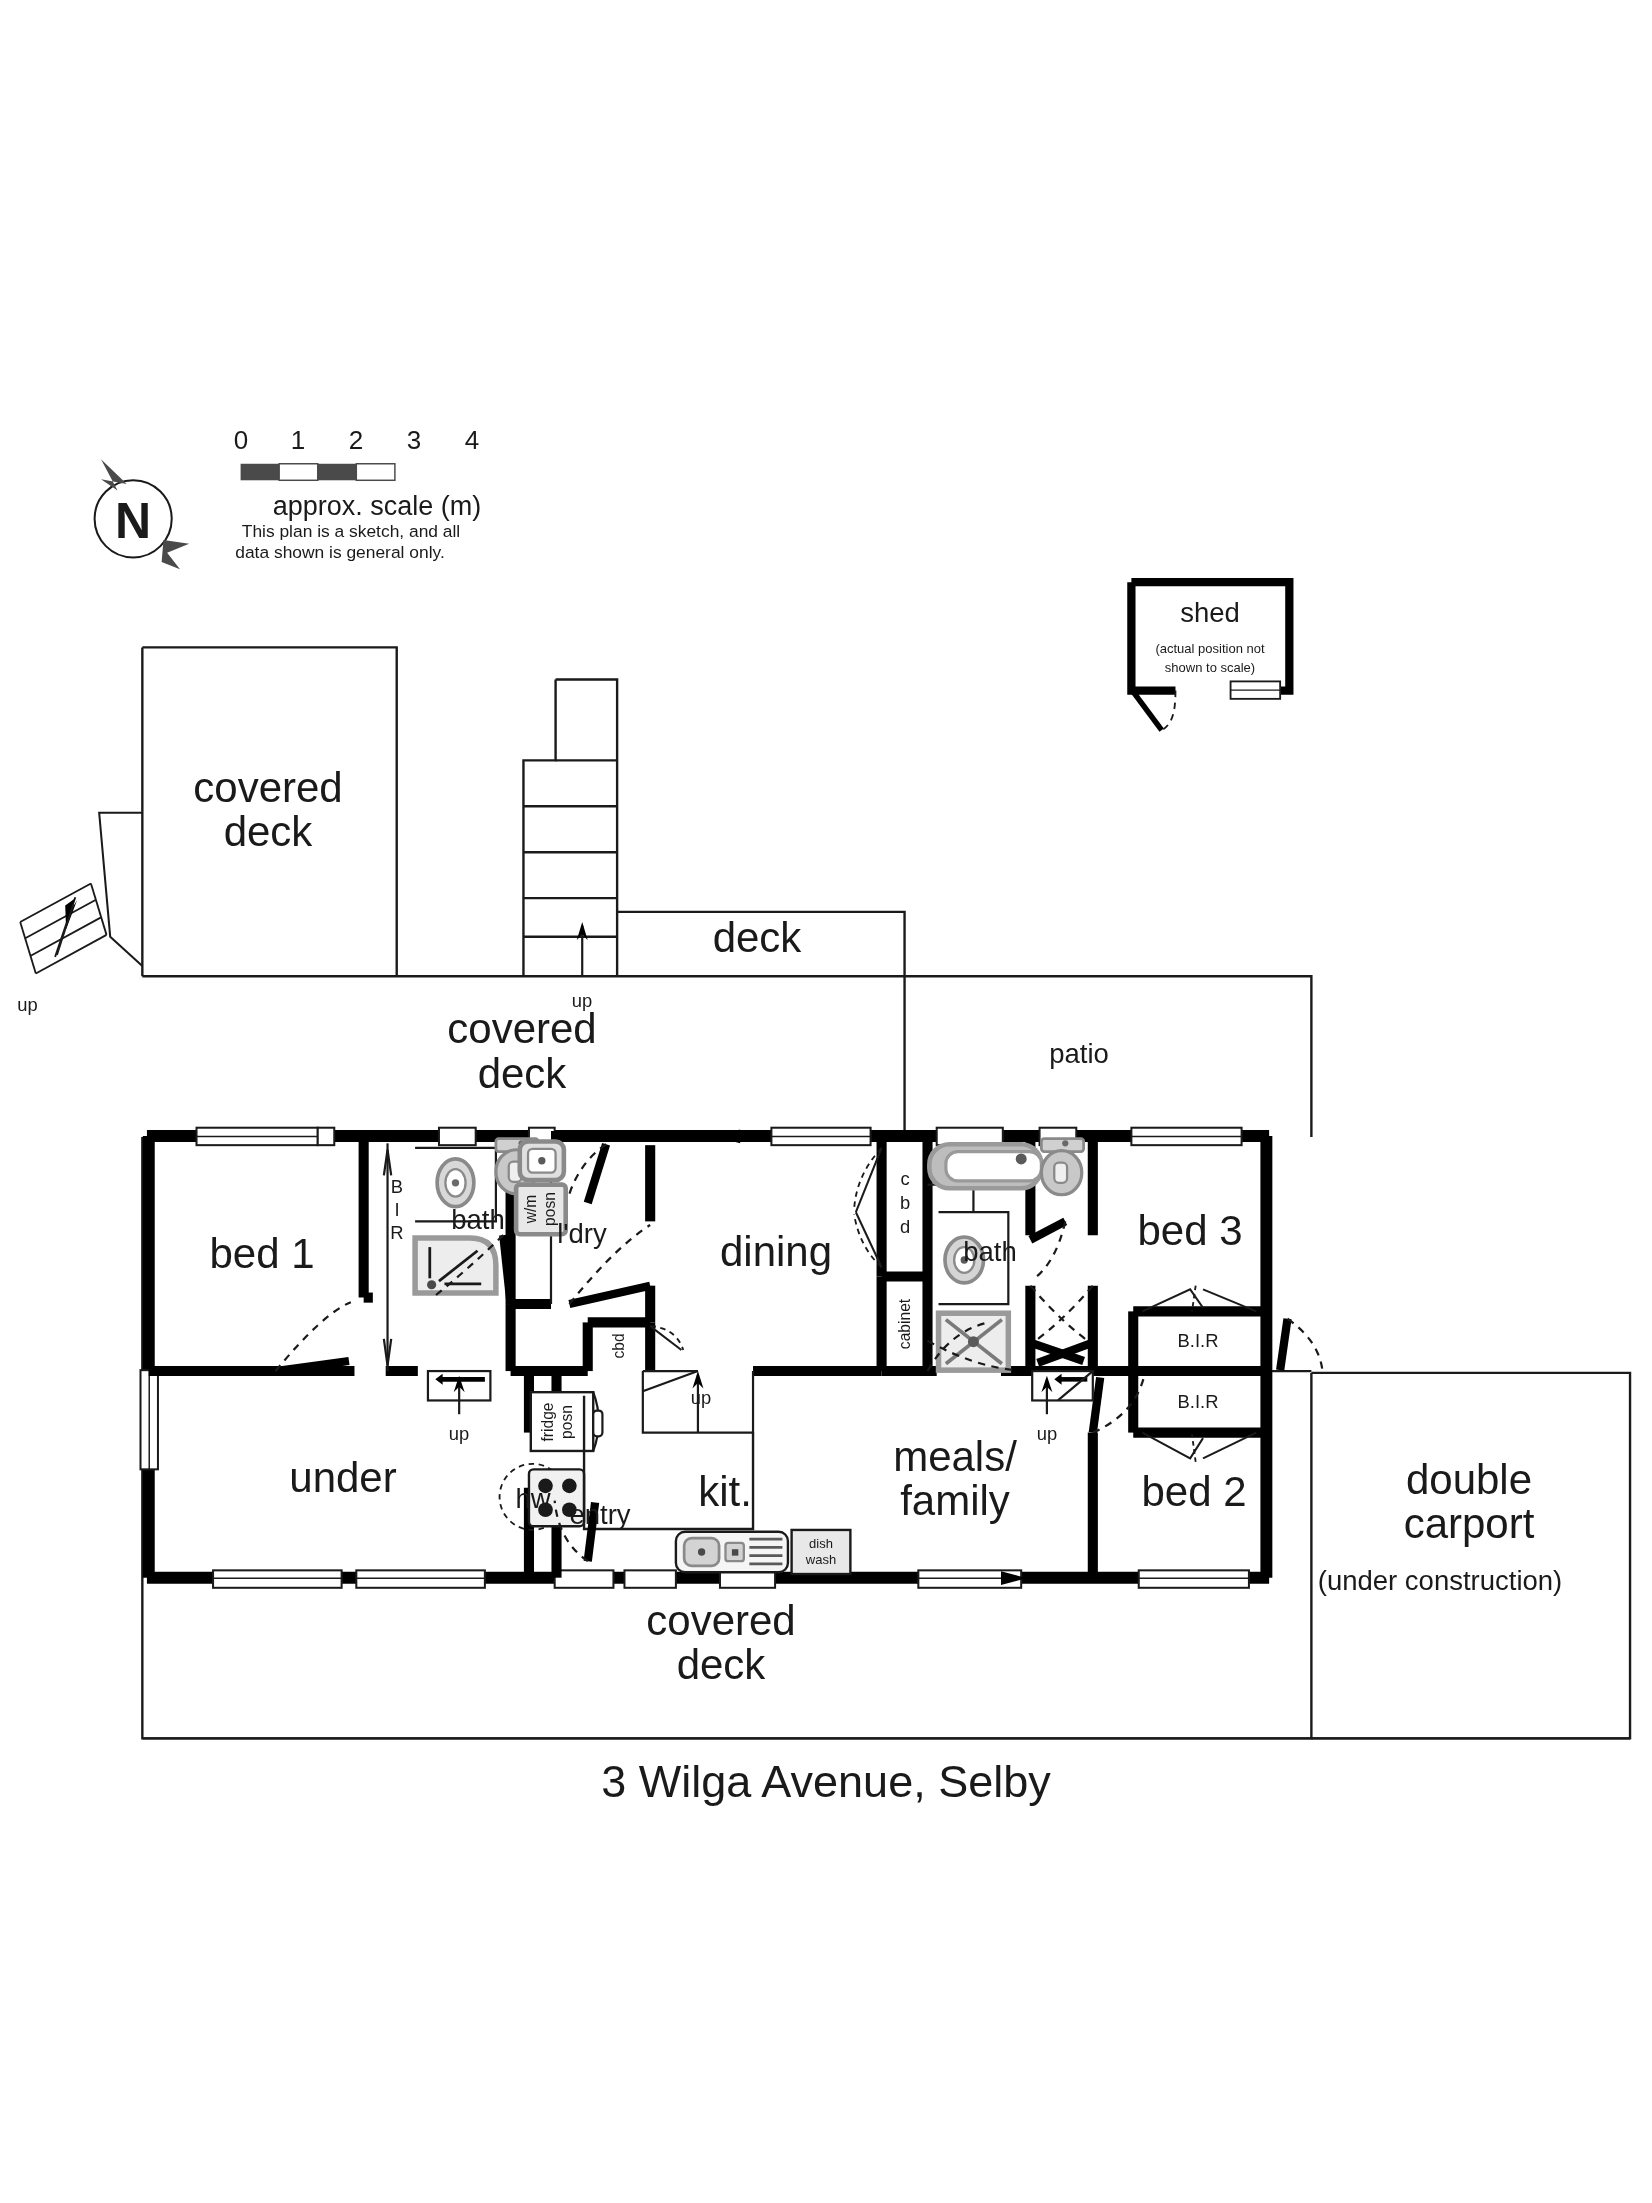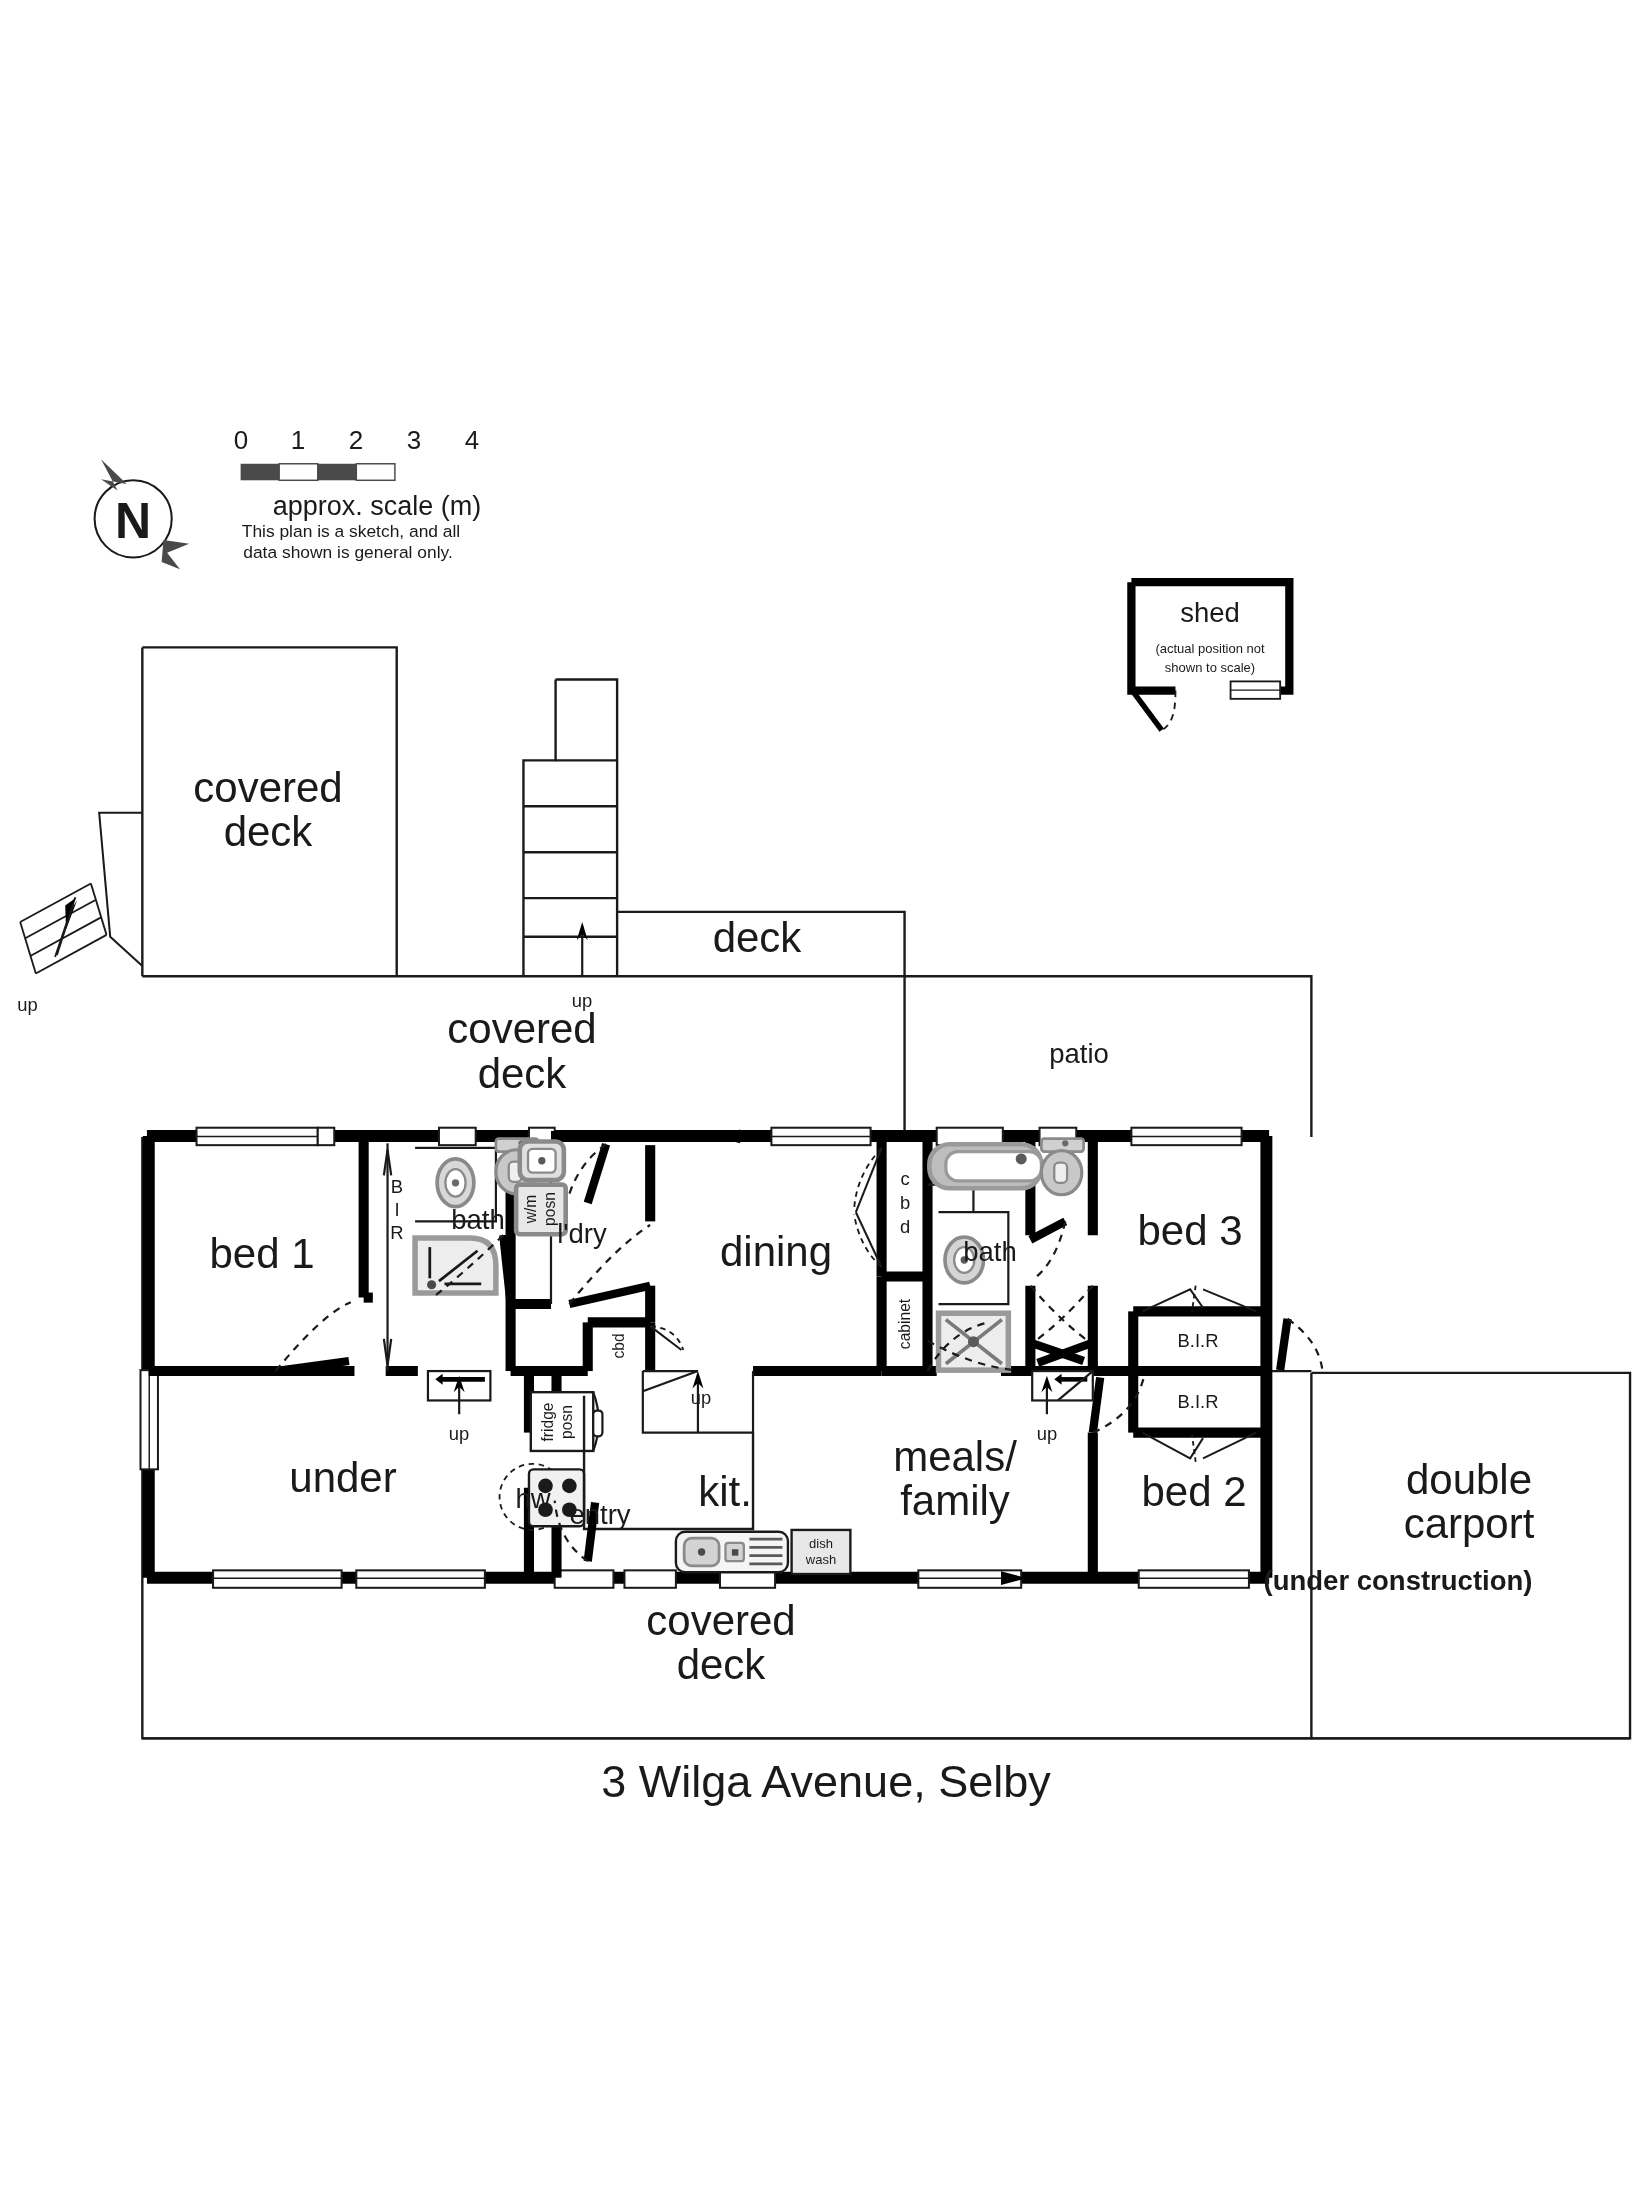--- a/index.html
+++ b/index.html
@@ -385,21 +385,21 @@
 
 </svg>
 
 <div class="lbl scale-num" style="left:241px;top:441px;">0</div>
 <div class="lbl scale-num" style="left:298px;top:441px;">1</div>
 <div class="lbl scale-num" style="left:356px;top:441px;">2</div>
 <div class="lbl scale-num" style="left:414px;top:441px;">3</div>
 <div class="lbl scale-num" style="left:472px;top:441px;">4</div>
 <div class="lbl scale-cap" style="left:377px;top:506px;">approx. scale (m)</div>
 <div class="lbl note" style="left:351px;top:531px;">This plan is a sketch, and all</div>
-<div class="lbl note" style="left:340px;top:552px;margin-left:8px;">data shown is general only.</div>
+<div class="lbl note" style="left:340px;top:552px;">data shown is general only.</div>
 
 <div class="lbl" style="left:133px;top:521px;font-size:50px;font-weight:600;">N</div>
 
 <div class="lbl shed-t" style="left:1210px;top:613px;">shed</div>
 <div class="lbl micro" style="left:1210px;top:649px;">(actual position not</div>
 <div class="lbl micro" style="left:1210px;top:668px;">shown to scale)</div>
 
 <div class="lbl room" style="left:268px;top:788px;">covered</div>
 <div class="lbl room" style="left:268px;top:832px;">deck</div>
 <div class="lbl room" style="left:757px;top:938px;">deck</div>
@@ -416,21 +416,21 @@
 <div class="lbl room-sm" style="left:990px;top:1252px;">bath</div>
 <div class="lbl room" style="left:1190px;top:1231px;">bed 3</div>
 <div class="lbl room" style="left:343px;top:1478px;">under</div>
 <div class="lbl room-sm" style="left:600px;top:1515px;">entry</div>
 <div class="lbl room" style="left:725px;top:1492px;">kit.</div>
 <div class="lbl room" style="left:955px;top:1457px;">meals/</div>
 <div class="lbl room" style="left:955px;top:1501px;">family</div>
 <div class="lbl room" style="left:1194px;top:1492px;">bed 2</div>
 <div class="lbl room" style="left:1469px;top:1480px;">double</div>
 <div class="lbl room" style="left:1469px;top:1524px;">carport</div>
-<div class="lbl room-sm" style="left:1398px;top:1581px;font-weight:bold;">(under construction)</div>
+<div class="lbl room-sm" style="left:1440px;top:1581px;">(under construction)</div>
 
 <div class="lbl tiny" style="left:397px;top:1209px;line-height:1.25;">B
 I
 R</div>
 <div class="lbl tiny2 vert" style="left:541px;top:1209px;line-height:1.2;">w/m
 posn</div>
 <div class="lbl room-sm" style="left:533px;top:1499px;">hw</div>
 <div class="lbl tiny2 vert" style="left:619px;top:1346px;">cbd</div>
 <div class="lbl tiny" style="left:905px;top:1203px;line-height:1.3;">c
 b

